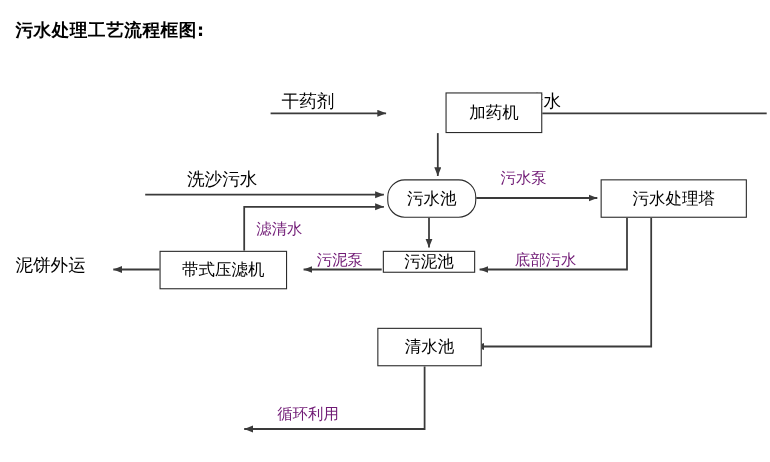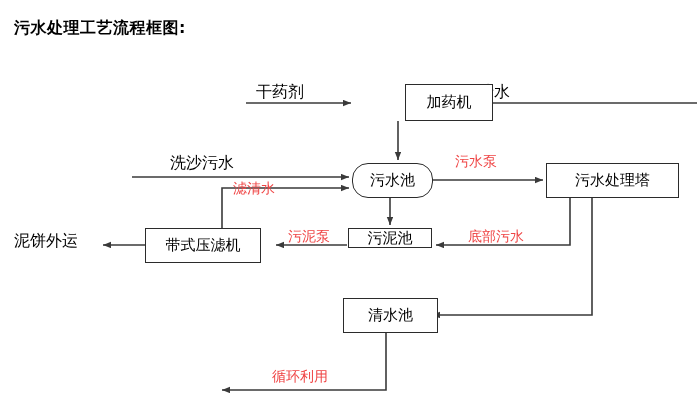--- a/index.html
+++ b/index.html
@@ -42,21 +42,21 @@
     display: flex;
     align-items: center;
     justify-content: center;
     font-size: 15px;
     color: #000000;
     white-space: nowrap;
   }
   .edge-label {
     position: absolute;
     font-size: 14px;
-    color: #ef4444;
+    color: #701a75;
     white-space: nowrap;
     background: transparent;
   }
   .term-label {
     position: absolute;
     font-size: 16px;
     color: #000000;
     white-space: nowrap;
   }
 </style>
@@ -102,29 +102,29 @@
   </svg>
 
   <div class="term-label" style="left:256px; top:82px;">干药剂</div>
 
   <div class="term-label" style="left:478px; top:82px;text-align:right;">清水</div>
 
   <div class="term-label" style="left:170px; top:153px;">洗沙污水</div>
 
   <div class="term-label" style="left:14px; top:231px;">泥饼外运</div>
 
-  <div class="edge-label" style="left:233px; top:180px;">滤清水</div>
+  <div class="edge-label" style="left:233px; top:200px;">滤清水</div>
 
   <div class="edge-label" style="left:455px; top:153px;">污水泵</div>
 
   <div class="edge-label" style="left:288px; top:228px;">污泥泵</div>
 
   <div class="edge-label" style="left:468px; top:228px;">底部污水</div>
 
-  <div class="edge-label" style="left:272px; top:368px;">循环利用</div>
+  <div class="edge-label" style="left:252px; top:368px;">循环利用</div>
 
   <div class="node-box" style="left:370px; top:84px; width:88px; height:37px;margin-left:35px;">
     <span>加药机</span>
   </div>
 
   <div class="node-box" style="left:352px; top:163px; width:81px; height:35px;border-radius:16px;">
     <span>污水池</span>
   </div>
 
   <div class="node-box" style="left:546px; top:163px; width:133px; height:35px;">

